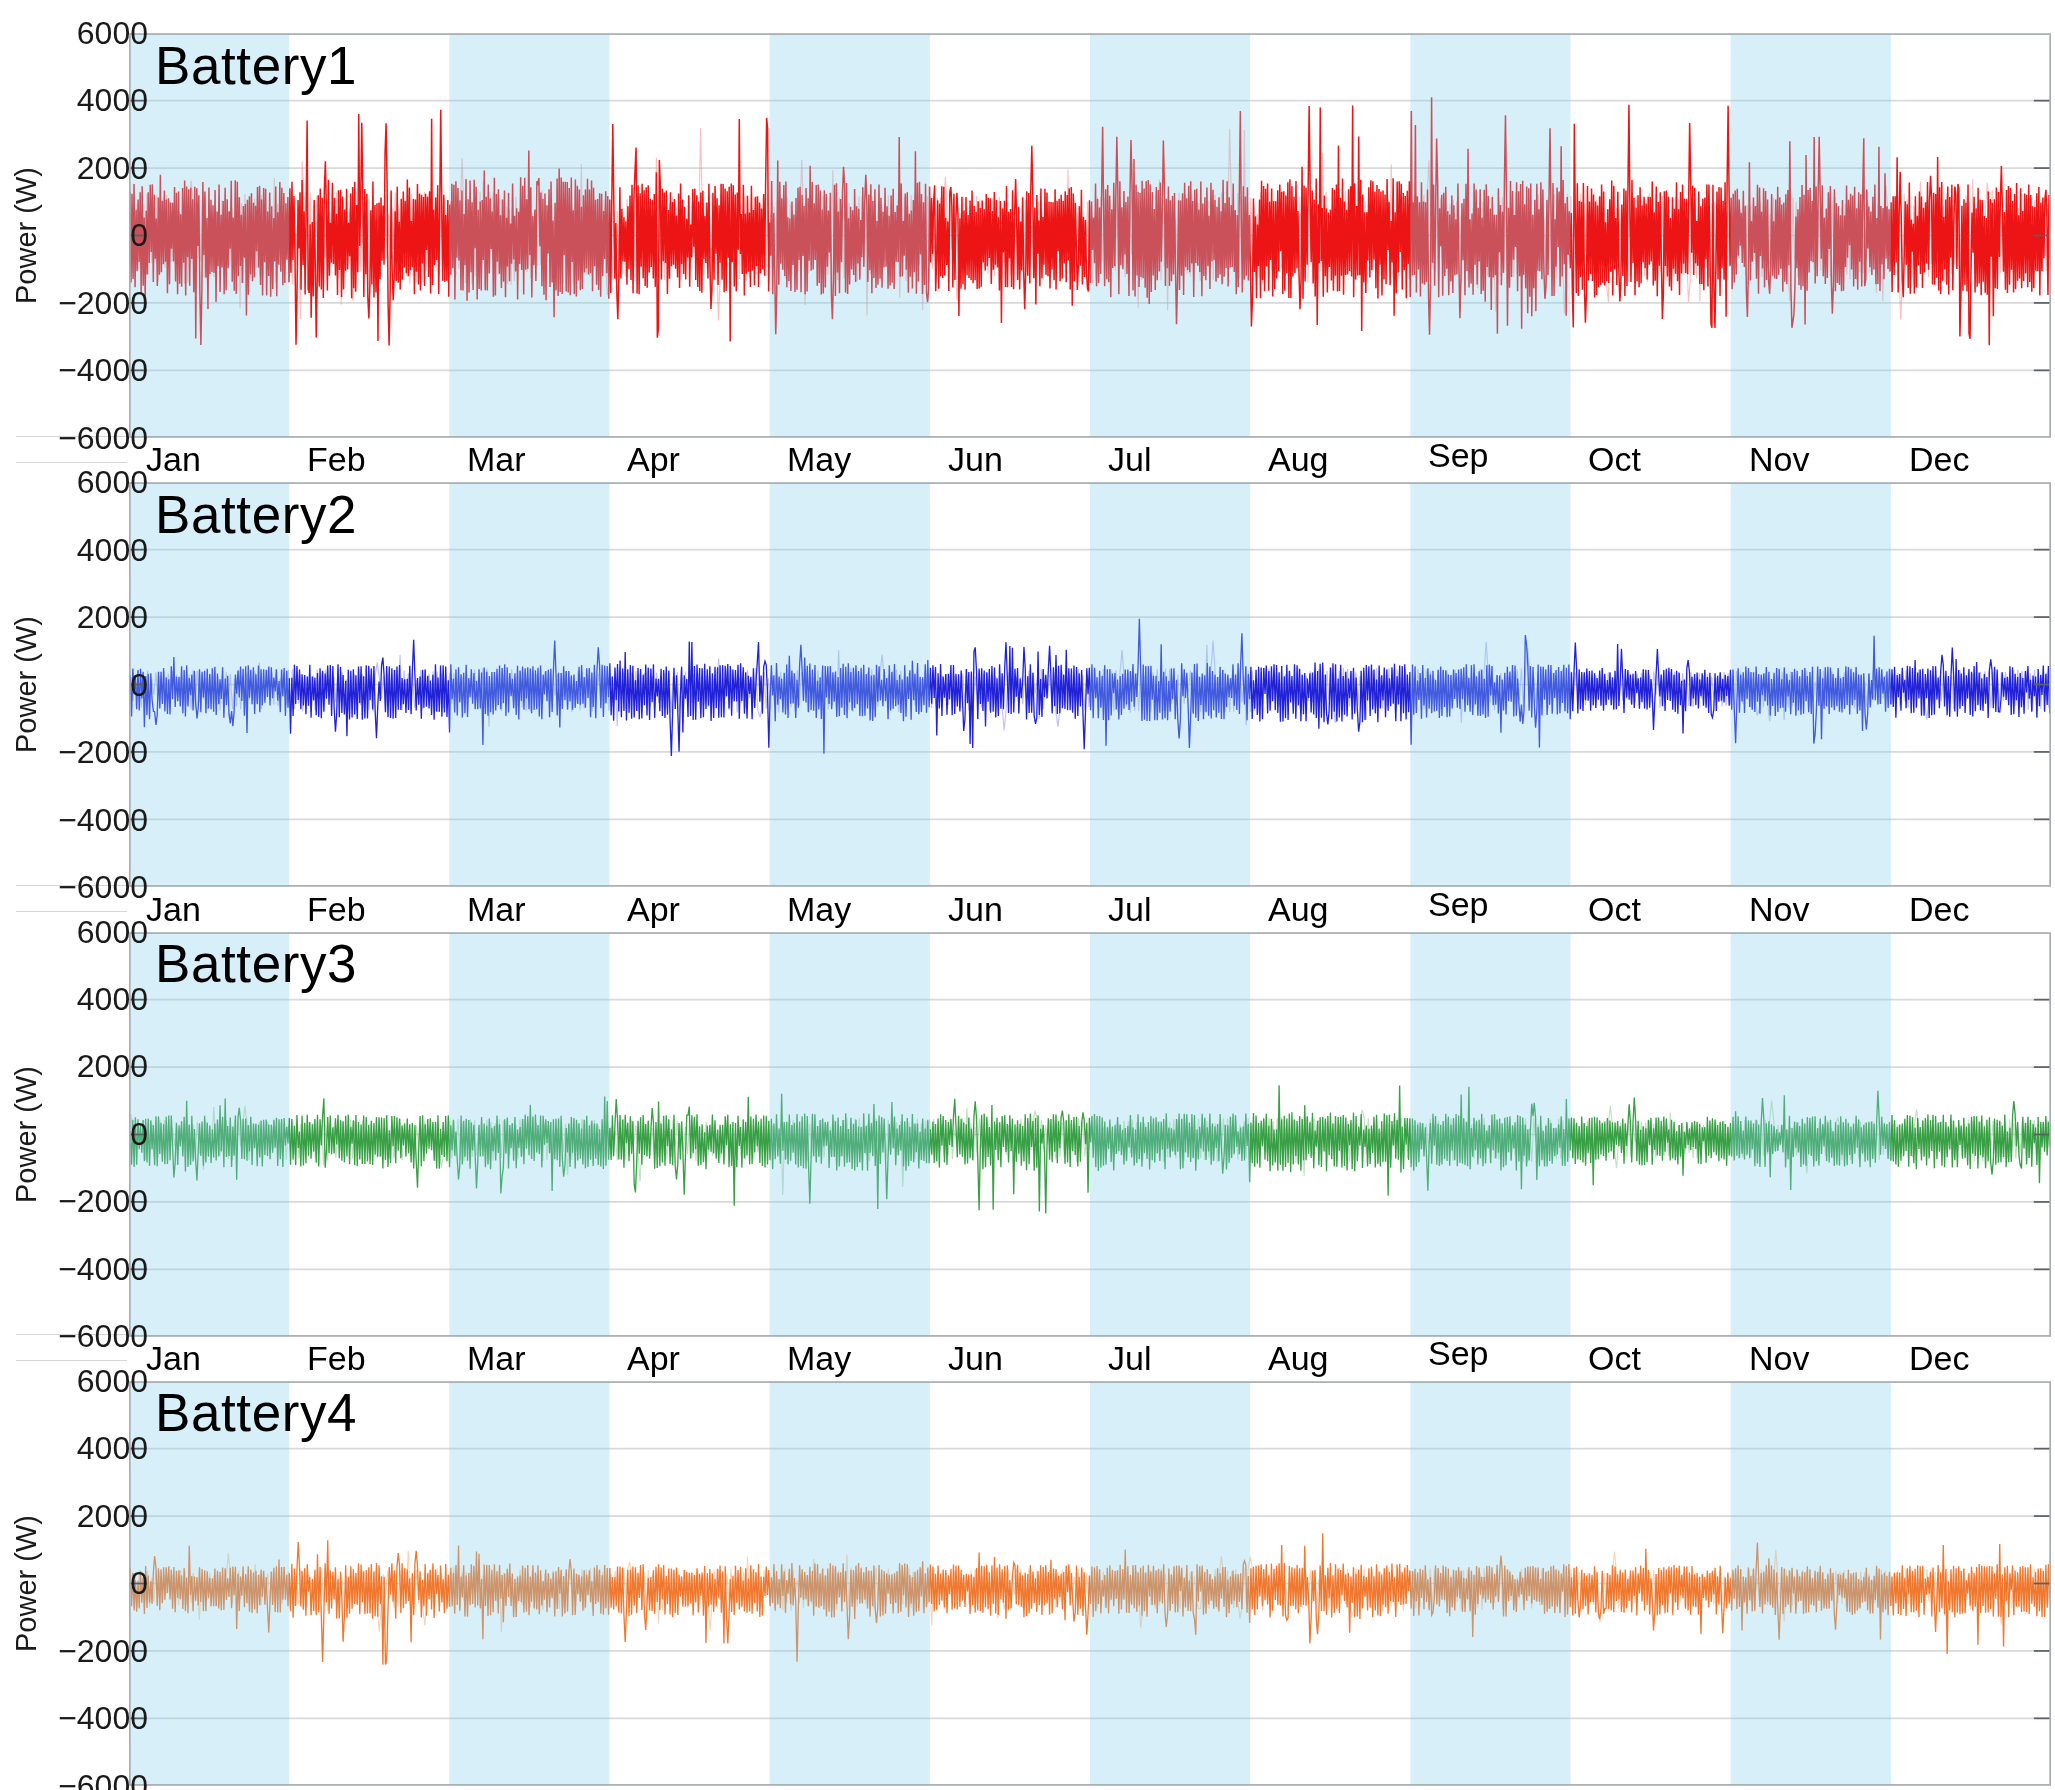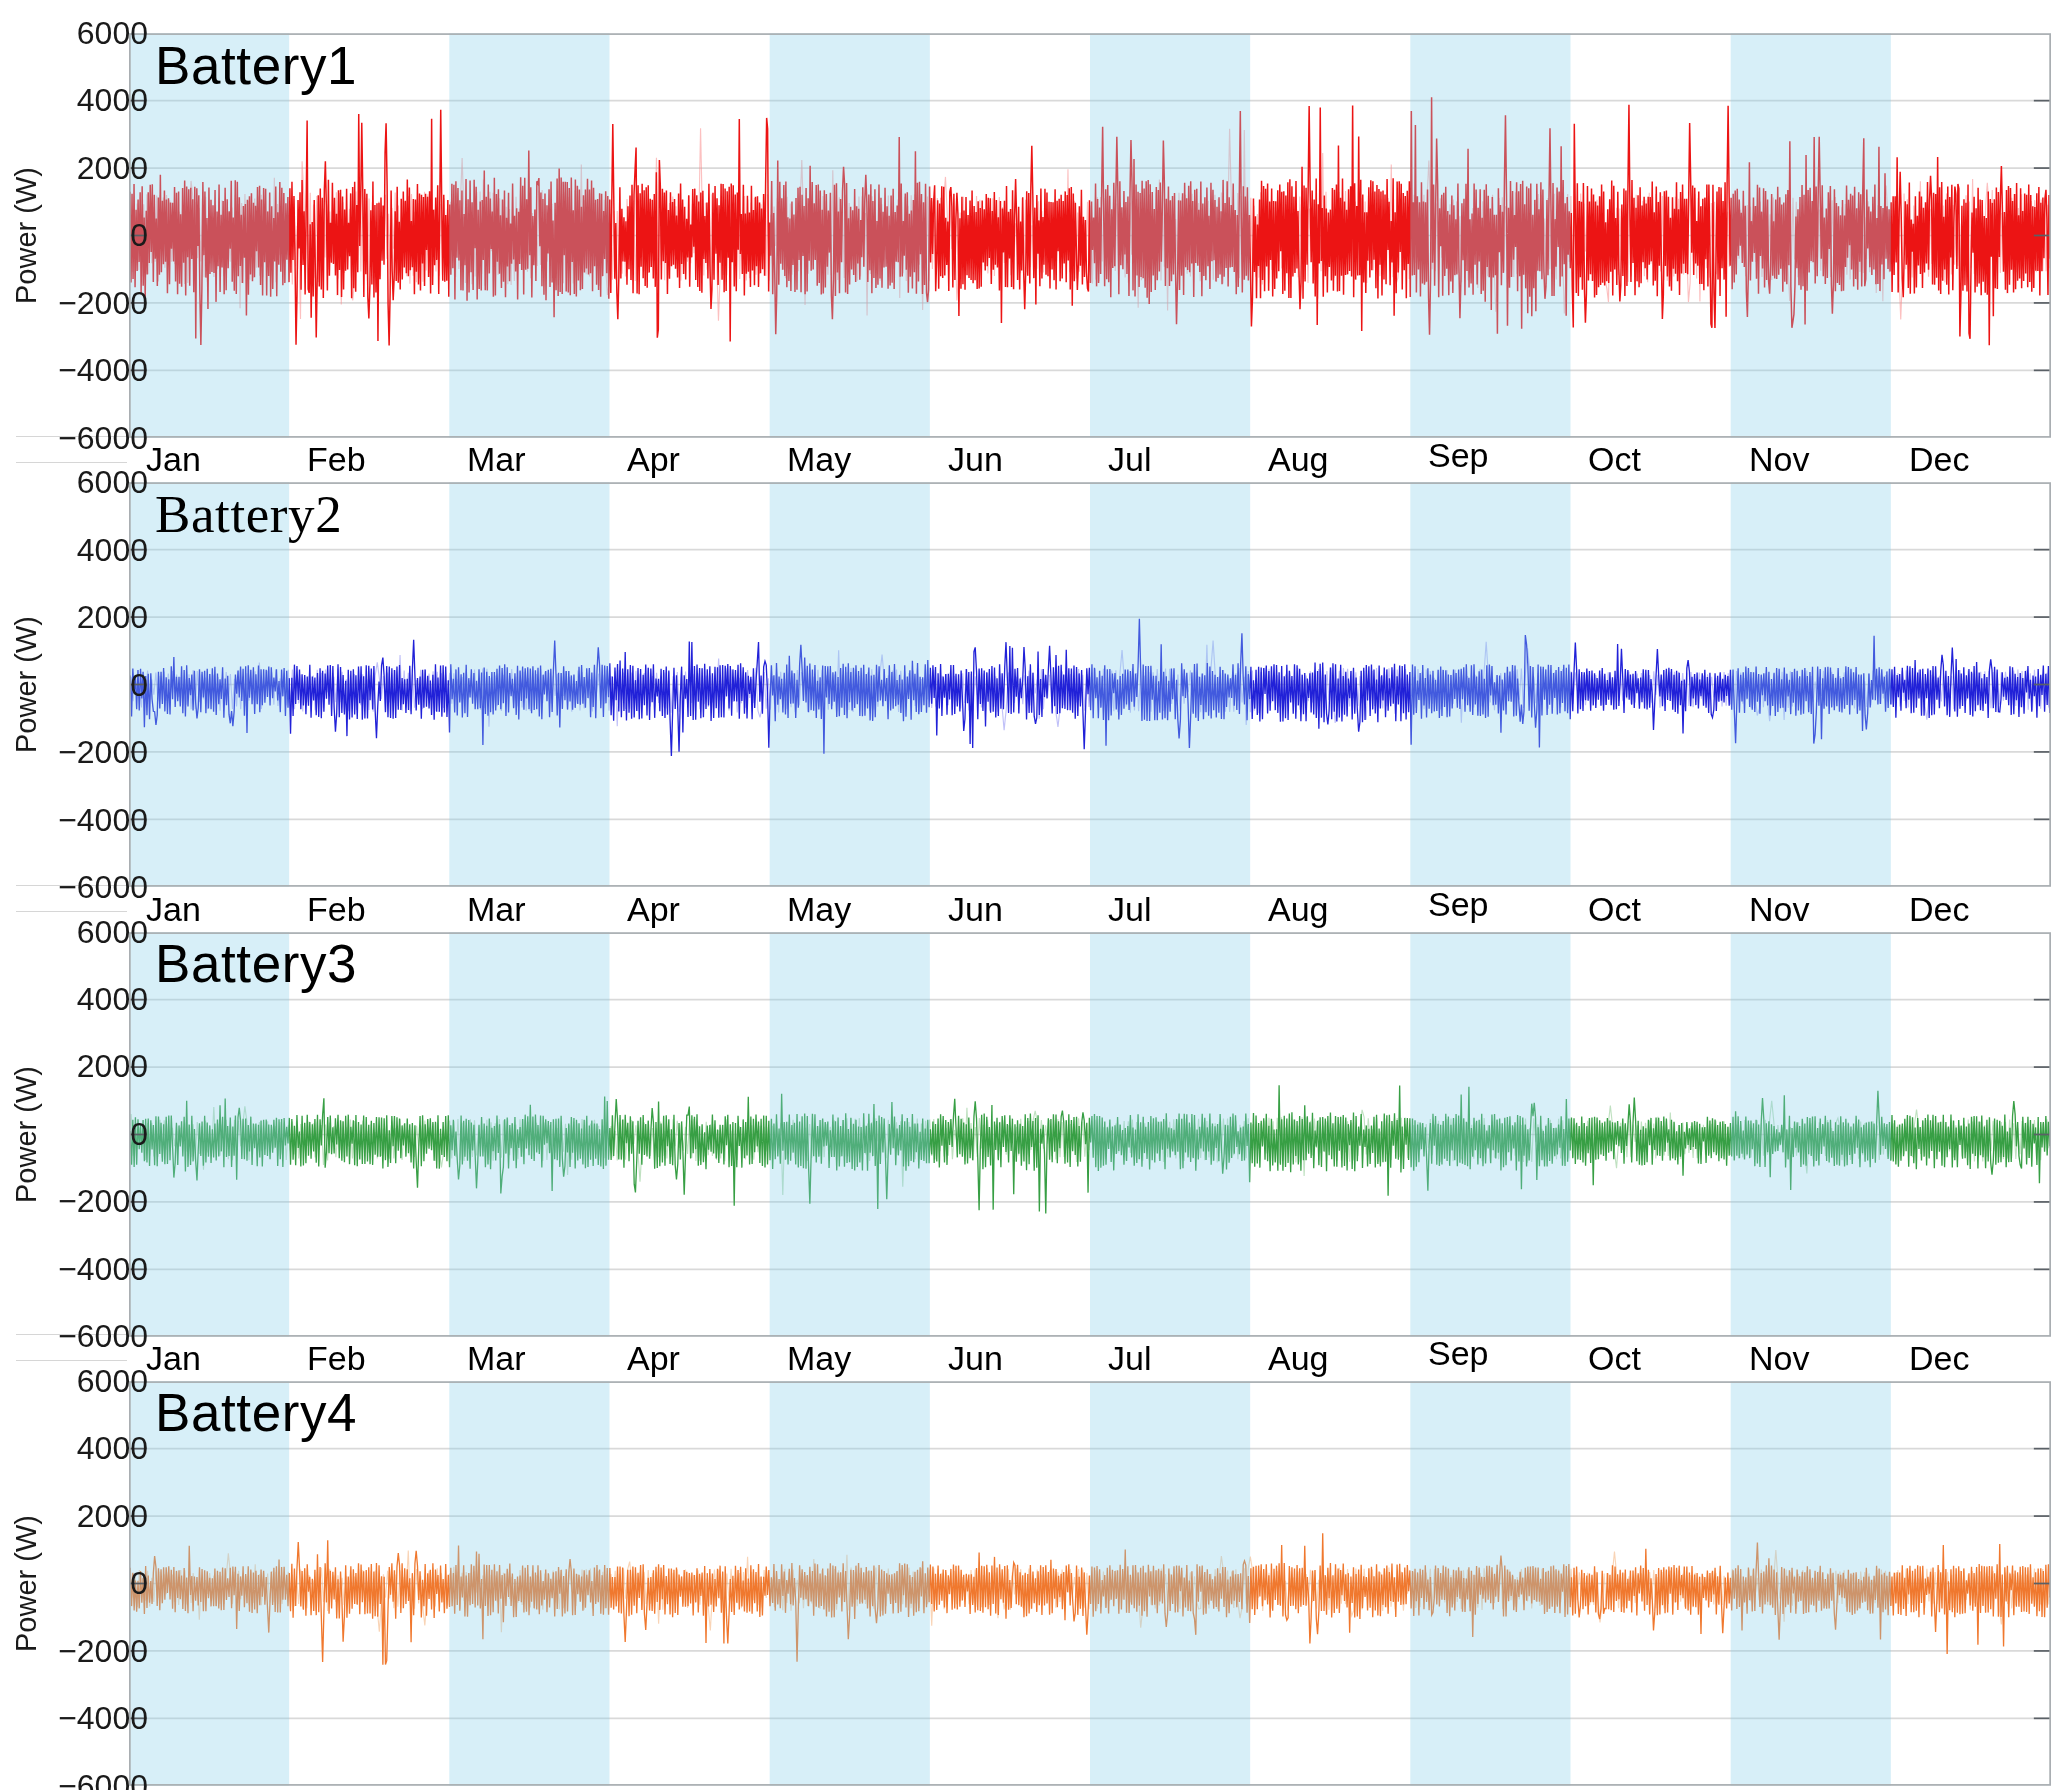--- a/index.html
+++ b/index.html
@@ -81,21 +81,21 @@
         <line x1="3329" y1="235.66666666666669" x2="3359" y2="235.66666666666669" stroke="#5a6066" stroke-width="3"></line>
         <line x1="0" y1="353.5" x2="30" y2="353.5" stroke="#5a6066" stroke-width="3"></line>
         <line x1="3329" y1="353.5" x2="3359" y2="353.5" stroke="#5a6066" stroke-width="3"></line>
         <line x1="0" y1="471.3333333333333" x2="30" y2="471.3333333333333" stroke="#5a6066" stroke-width="3"></line>
         <line x1="3329" y1="471.3333333333333" x2="3359" y2="471.3333333333333" stroke="#5a6066" stroke-width="3"></line>
         <line x1="0" y1="589.1666666666666" x2="30" y2="589.1666666666666" stroke="#5a6066" stroke-width="3"></line>
         <line x1="3329" y1="589.1666666666666" x2="3359" y2="589.1666666666666" stroke="#5a6066" stroke-width="3"></line>
         <rect x="1.5" y="1.5" width="3356" height="704" fill="none" stroke="#a9aeb2" stroke-width="3"></rect>
       </svg>
     </div>
-    <div class="panel-title" style="left: 155px; top: 494px; font-family: Liberation Serif, serif;">Battery2</div>
+    <div class="panel-title" style="left: 155px; top: 494px;">Battery2</div>
     <div class="ytick" style="top: 465px;">6000</div>
     <div class="ytick" style="top: 533px;">4000</div>
     <div class="ytick" style="top: 600px;">2000</div>
     <div class="ytick" style="top: 668px;">0</div>
     <div class="ytick" style="top: 735px;">−2000</div>
     <div class="ytick" style="top: 803px;">−4000</div>
     <div class="ytick" style="top: 870px;">−6000</div>
     <div class="ylab" style="left: -94px; top: 669px;">Power (W)</div>
     <div class="panel" style="top: 932px; height: 405px;">
       <svg width="1922" height="405" viewBox="0 0 3359 707">

